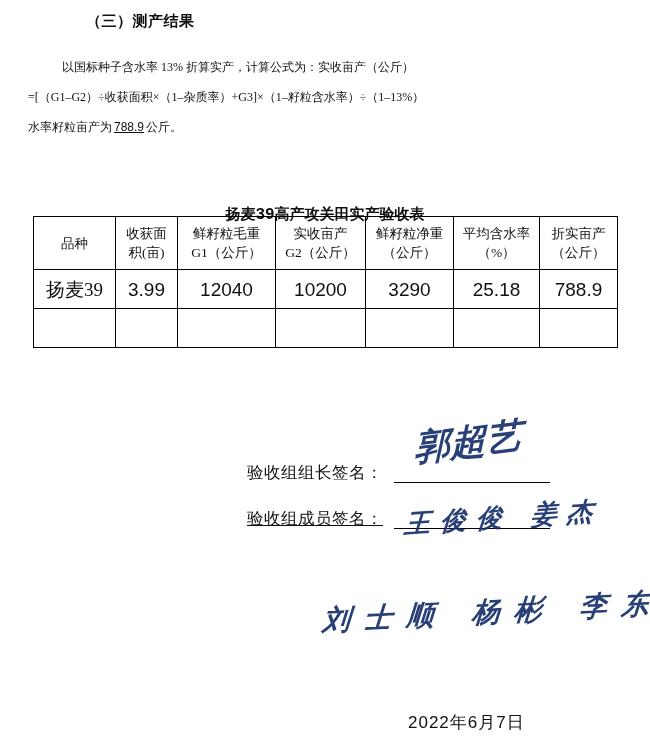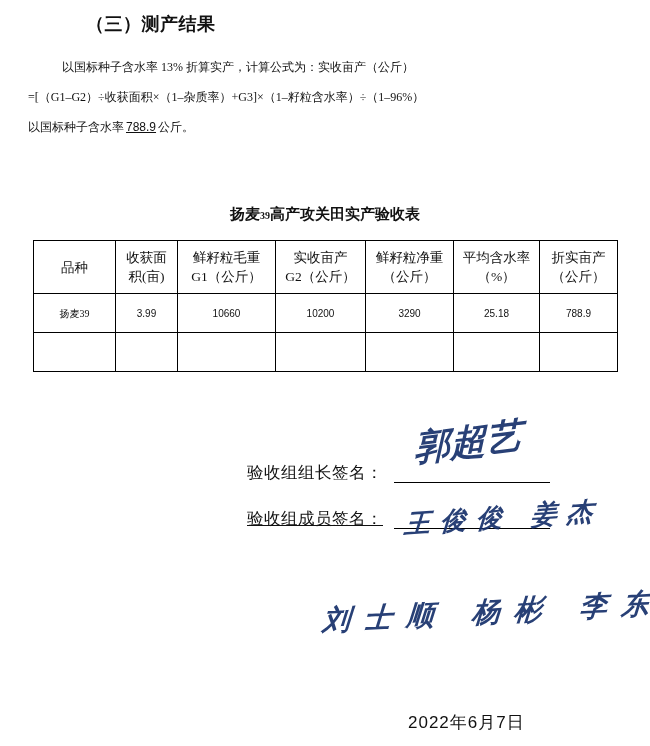--- a/index.html
+++ b/index.html
@@ -20,21 +20,21 @@
     width: 650px;
     height: 746px;
     padding: 0;
   }
 
   
   .section-title {
     position: absolute;
     left: 86px;
     top: 12px;
-    font-size: 18px;
+    font-size: 15px;
     font-weight: bold;
     letter-spacing: 0.5px;
     text-align: center;
   }
 
   .para {
     position: absolute;
     left: 28px;
     top: 52px;
     width: 600px;
@@ -59,47 +59,47 @@
   .table-caption {
     position: absolute;
     left: 0;
     top: 205px;
     width: 650px;
     text-align: center;
     font-size: 15px;
     font-weight: bold;
   }
   .table-caption .num {
-    font-family: Liberation Serif, serif;
-    font-size: 10px;
+    font-family: Liberation Mono, monospace;
+    font-size: 16px;
   }
 
   table.yield {
     position: absolute;
     left: 33px;
-    top: 240px;
+    top: 216px;
     width: 584px;
     border-collapse: collapse;
     table-layout: fixed;
   }
   table.yield td {
     border: 1px solid #000000;
     font-size: 14px;
     text-align: center;
     vertical-align: middle;
     padding: 2px 1px;
     line-height: 19px;
   }
   table.yield tr.head td {
     height: 48px;
     font-size: 13.5px;
   }
   table.yield tr.data td {
     height: 34px;
-    font-size: 10px;
+    font-size: 19px;
   }
   table.yield tr.blank td {
     height: 34px;
   }
   .head-cell-wrap {
     display: block;
     padding: 0 2px;
   }
   .num-txt {
     font-family: "Liberation Sans", sans-serif;
@@ -172,22 +172,22 @@
 </style>
 </head>
 <body>
 
 <div class="page">
 
   <div class="section-title">（三）测产结果</div>
 
   <div class="para">
     <span class="line"><span class="indent"></span><span>以国标种子含水率 13% 折算实产，计算公式为：实收亩产（公斤）</span></span>
-    <span class="line">=[（G1–G2）÷收获面积×（1–杂质率）+G3]×（1–籽粒含水率）÷（1–96%）</span>
-    <span class="line"><span>以国标种子含水率</span><span class="underlined num-txt">788.9</span><span>公斤。</span></span>
+    <span class="line">=[（G1–G2）÷收获面积×（1–杂质率）+G3]×（1–籽粒含水率）÷（1–13%）</span>
+    <span class="line"><span>水率籽粒亩产为</span><span class="underlined num-txt">788.9</span><span>公斤。</span></span>
   </div>
 
   <div class="table-caption">
     <span>扬麦</span><span class="num">39</span><span>高产攻关田实产验收表</span>
   </div>
 
   <table class="yield">
     <colgroup>
       <col style="width:82px">
       <col style="width:62px">
@@ -223,21 +223,21 @@
             <span class="head-cell-wrap">（%）</span>
           </td>
         <td>
             <span class="head-cell-wrap">折实亩产</span>
             <span class="head-cell-wrap">（公斤）</span>
           </td>
       </tr>
       <tr class="data">
         <td>扬麦39</td>
         <td class="num-txt">3.99</td>
-        <td class="num-txt">10660</td>
+        <td class="num-txt">12040</td>
         <td class="num-txt">10200</td>
         <td class="num-txt">3290</td>
         <td class="num-txt">25.18</td>
         <td class="num-txt">788.9</td>
       </tr>
       <tr class="blank">
         <td></td>
         <td></td>
         <td></td>
         <td></td>

